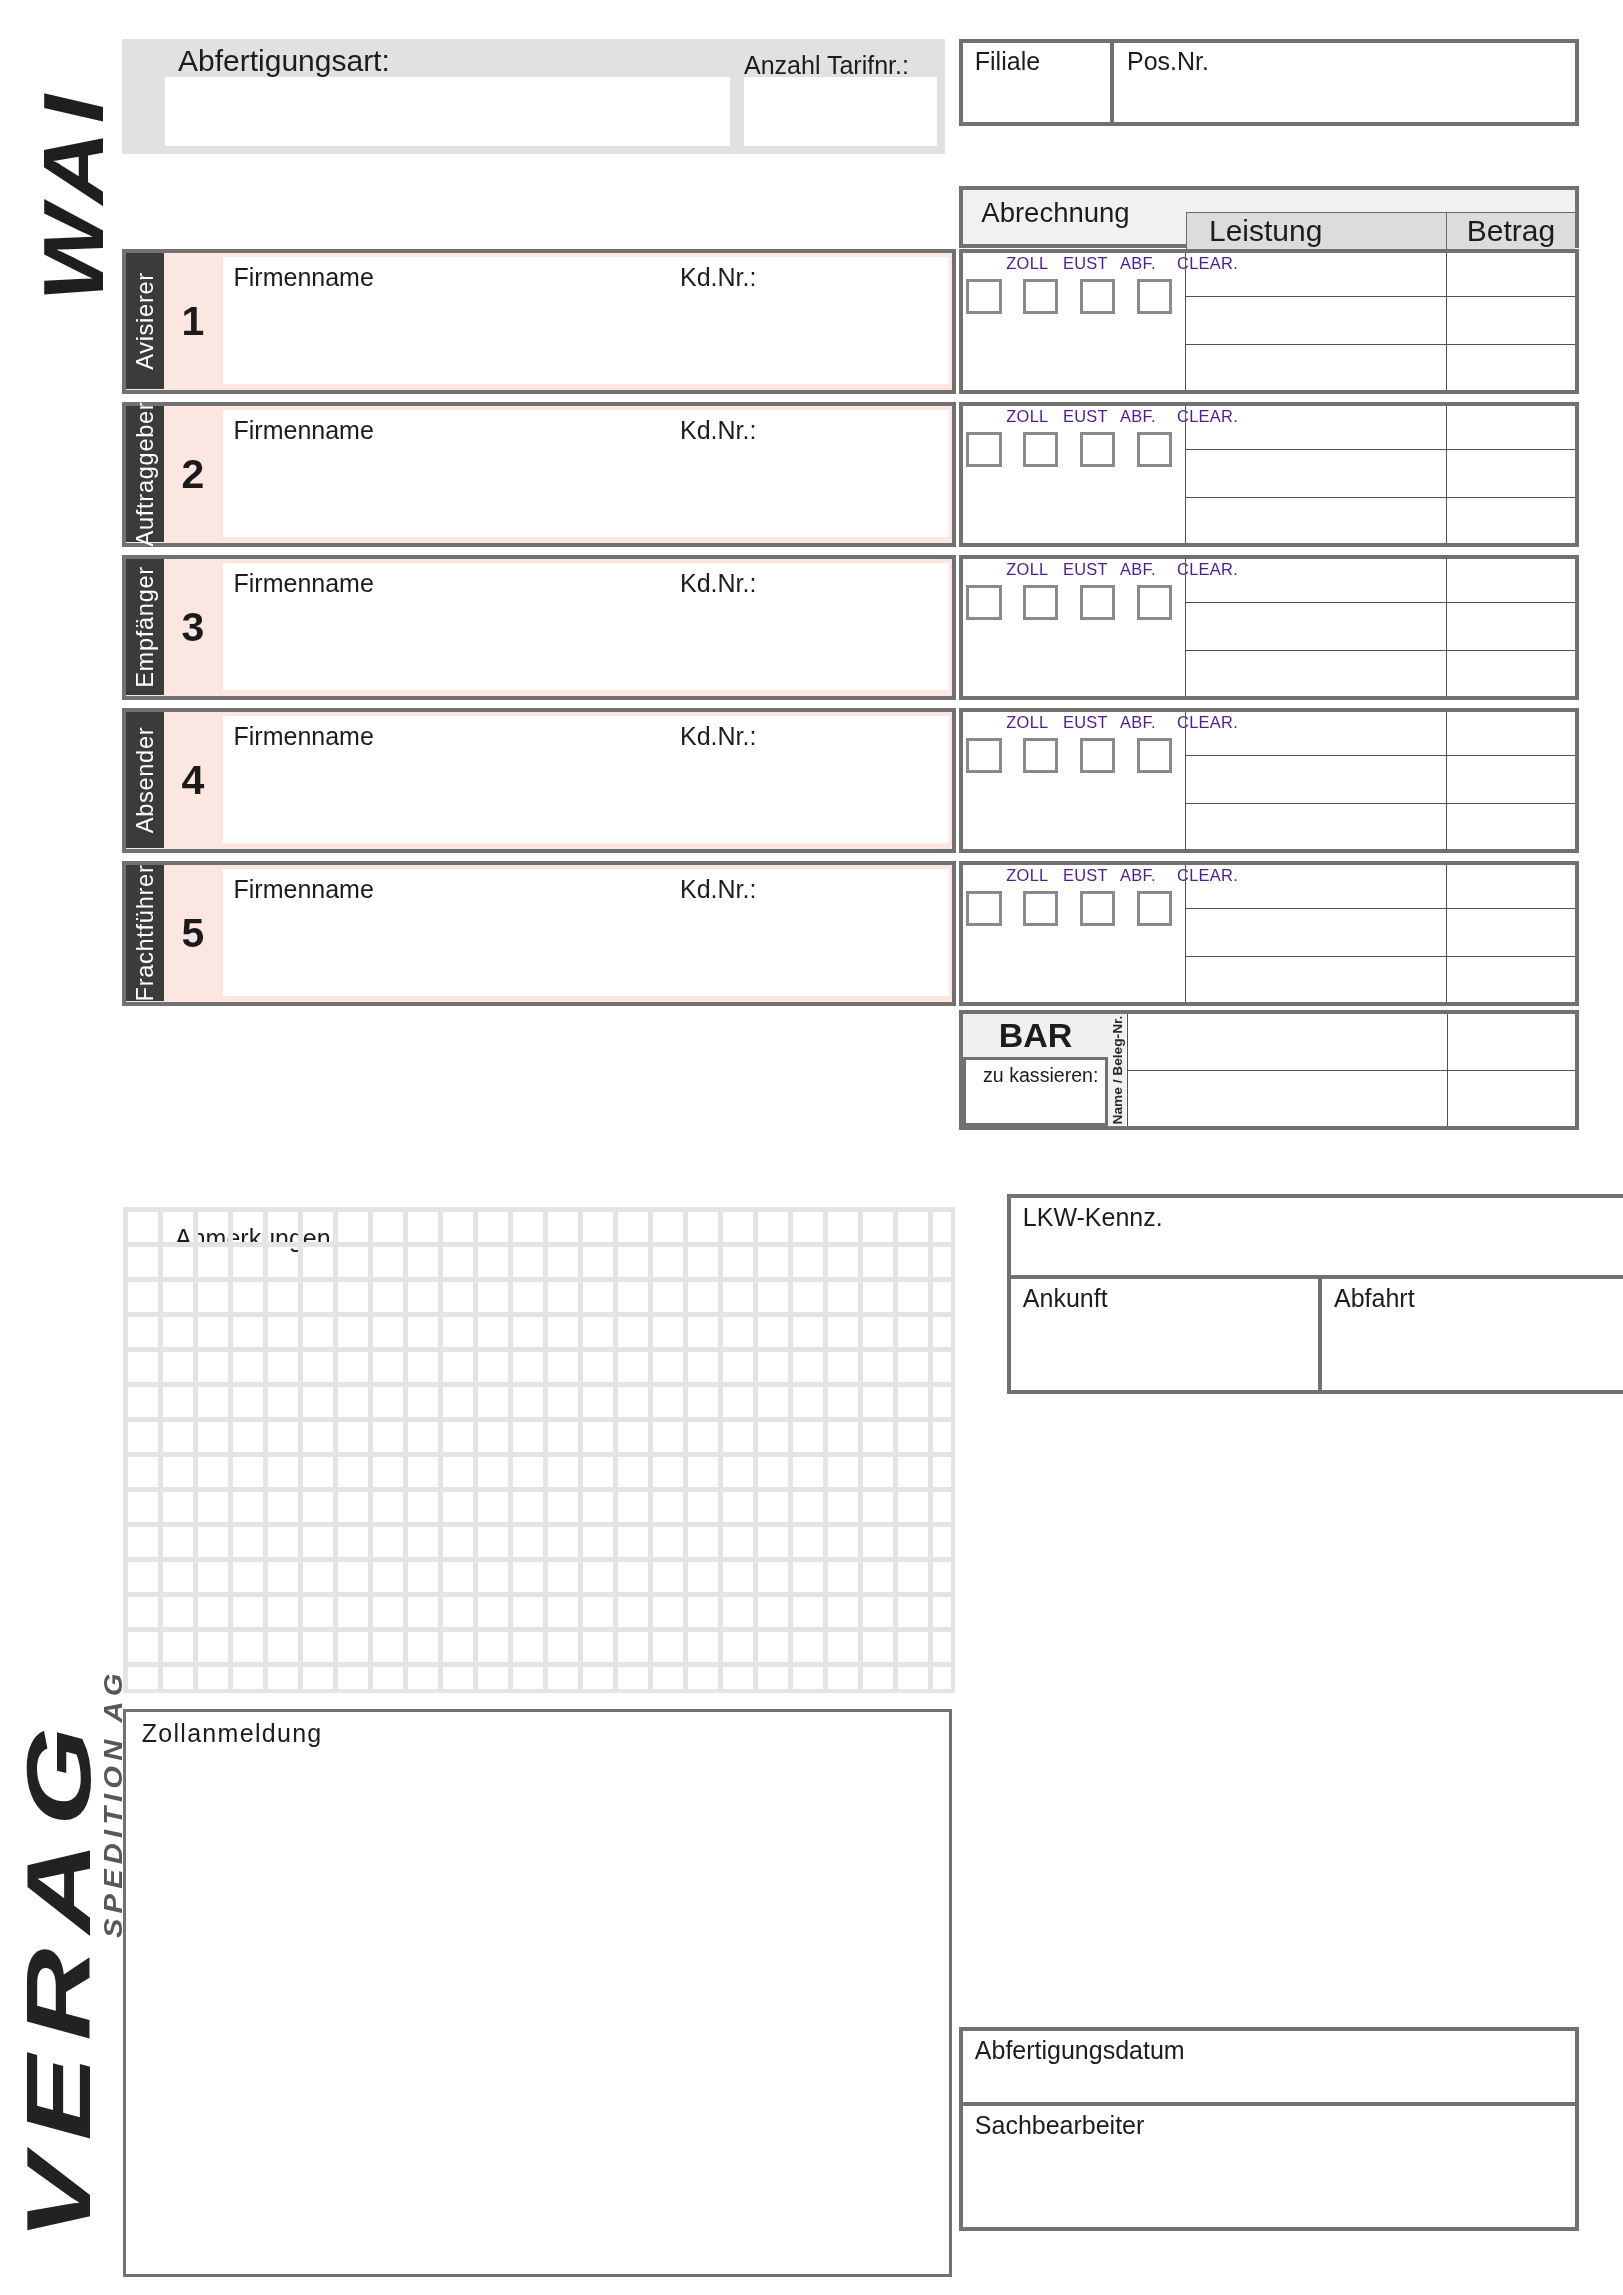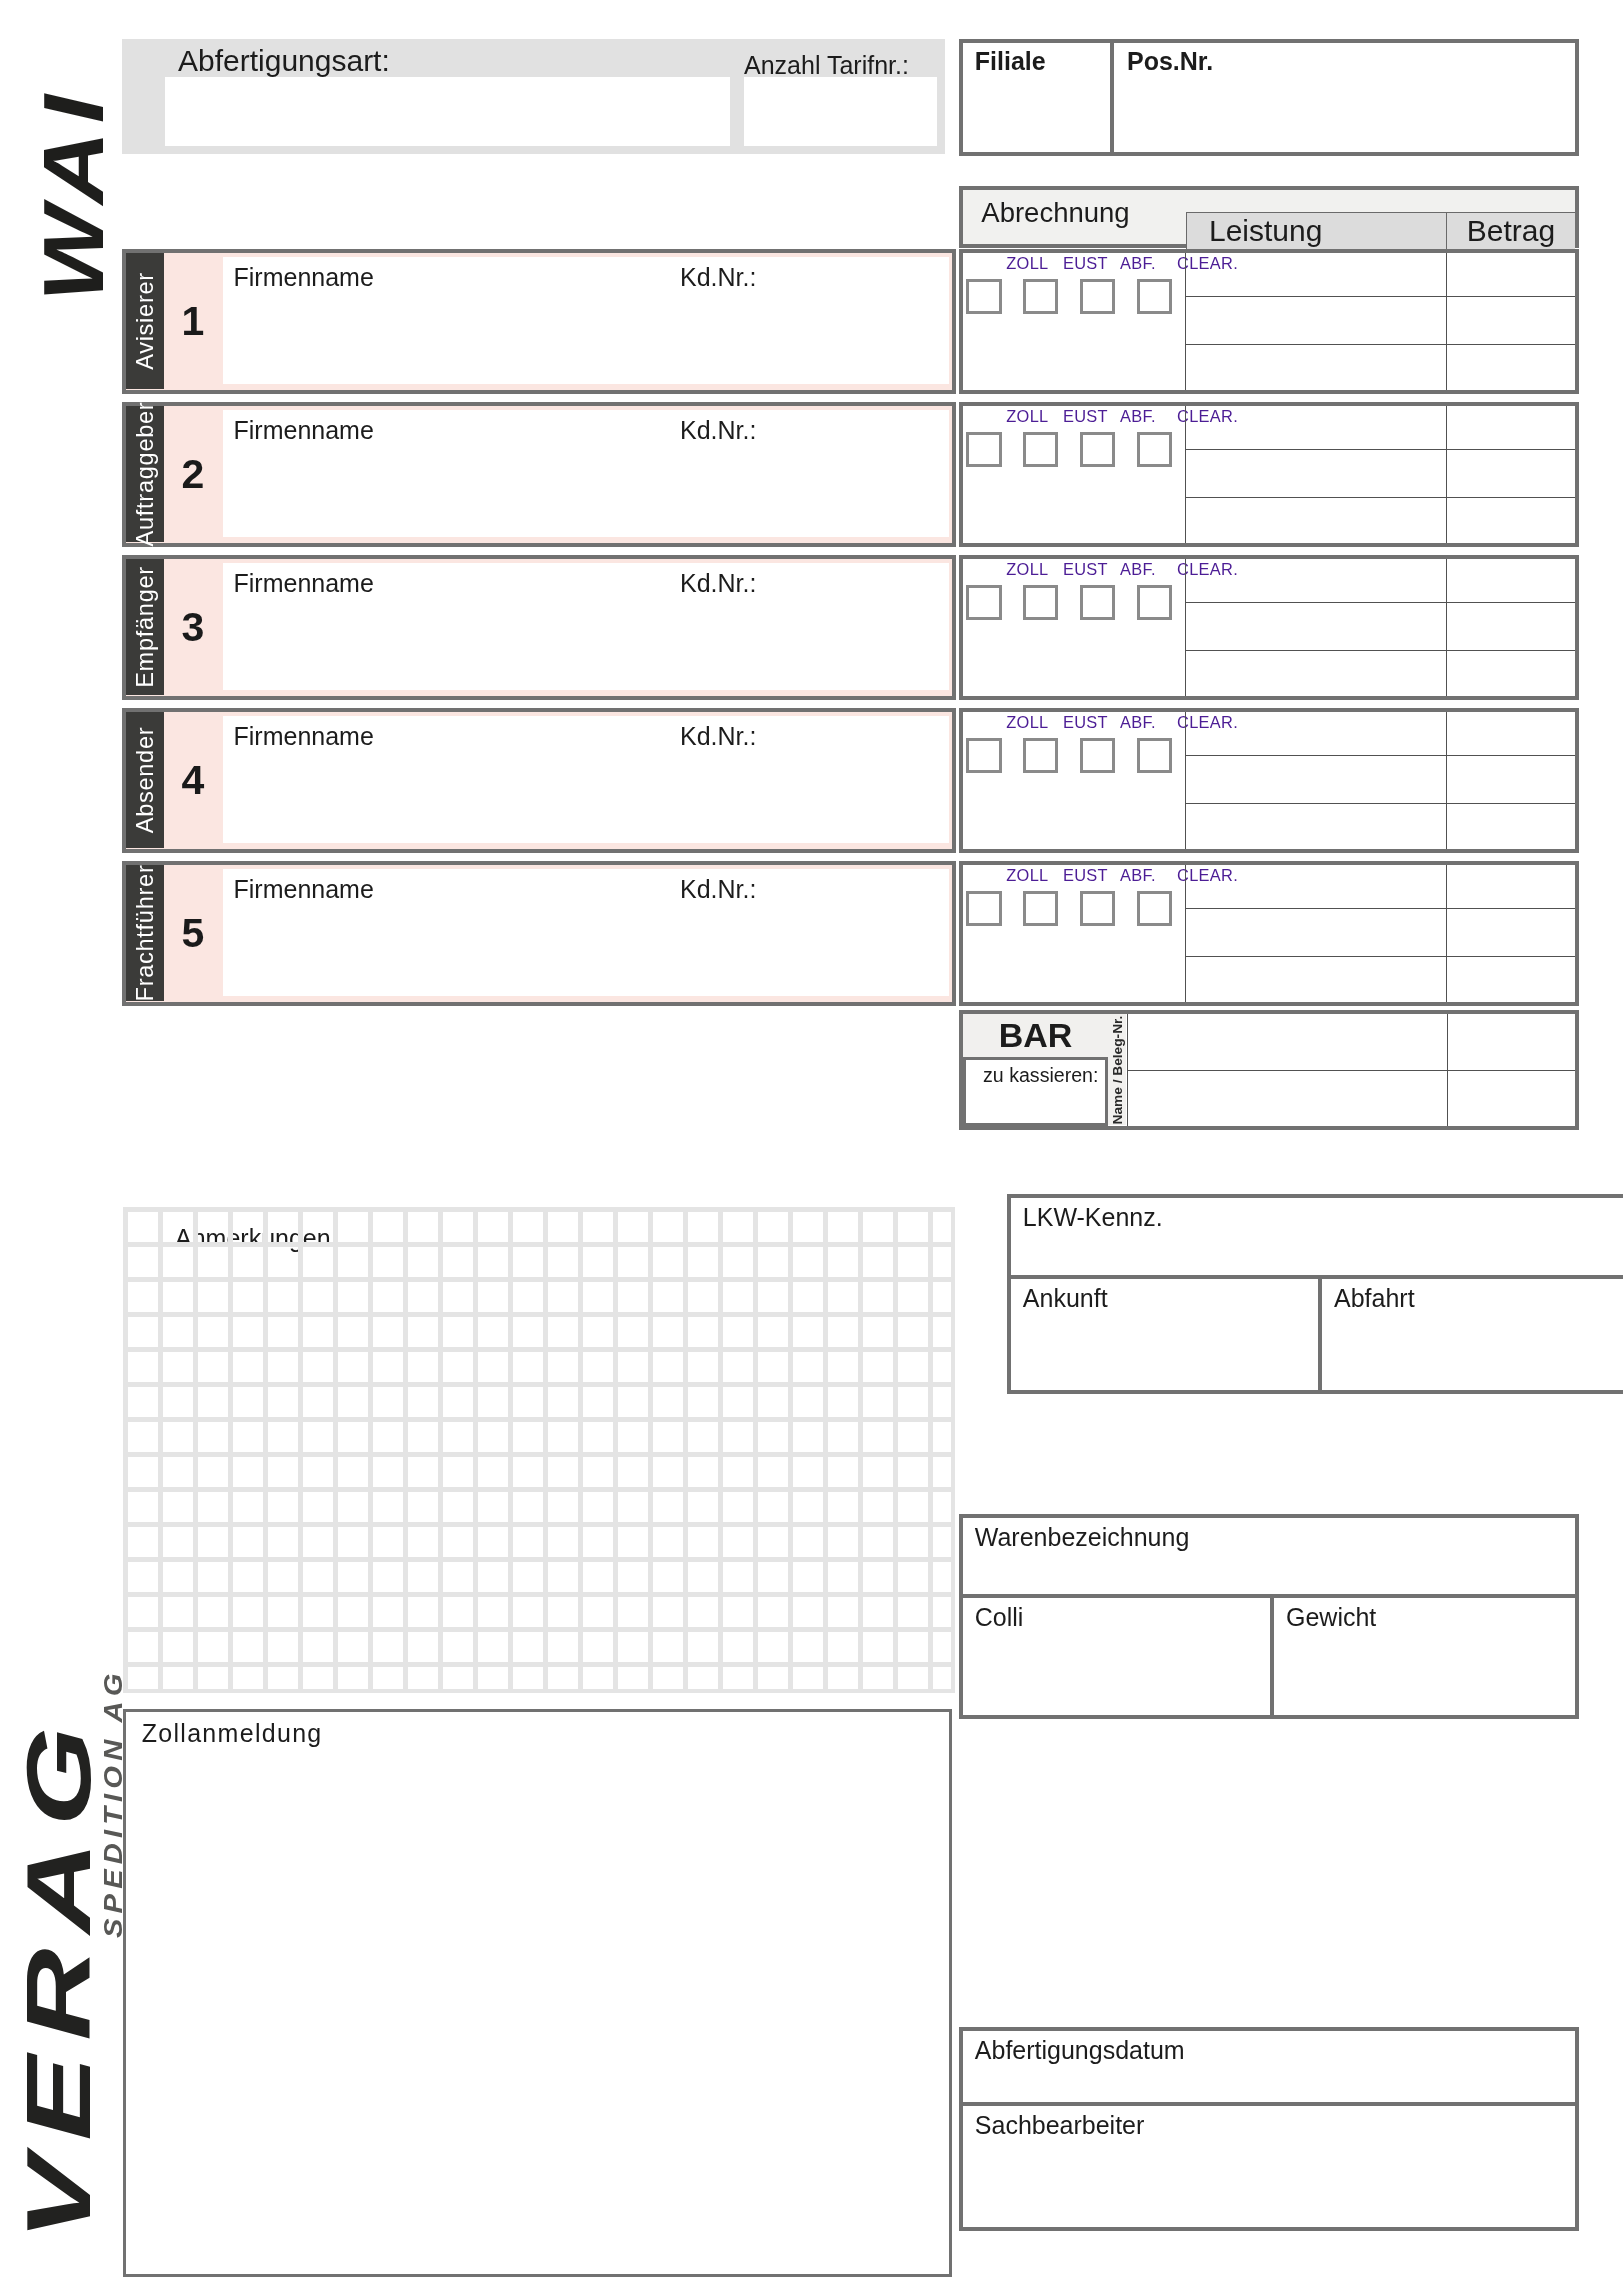--- a/index.html
+++ b/index.html
@@ -73,21 +73,21 @@
     <span class="wai-text">WAI</span>
   </div>
 
   <div class="abs gray-panel" style="left:122px;top:39px;width:823px;height:115px;">
     <span class="abs" style="left:56px;top:5.2px;font-size:30px;">Abfertigungsart:</span>
     <div class="abs white-input" style="left:43px;top:38px;width:565px;height:69px;"></div>
     <span class="abs" style="left:622px;top:11.8px;font-size:25px;">Anzahl Tarifnr.:</span>
     <div class="abs white-input" style="left:622px;top:38px;width:193px;height:69px;"></div>
   </div>
 
-  <div class="abs thick-box" style="left:959px;top:39px;width:620px;height:117px;box-sizing:border-box;font-weight:bold;">
+  <div class="abs thick-box" style="left:959px;top:39px;width:620px;height:87px;box-sizing:border-box;">
     <div class="inner-div-v" style="left:147px;"></div>
     <span class="cell-lbl label40" style="left:11.8px;top:3.9px;">Filiale</span>
     <div class="abs" style="left:0;top:0;width:147px;height:104px;"></div>
     <span class="cell-lbl label40" style="left:164px;top:3.9px;">Pos.Nr.</span>
     <div class="abs" style="left:151px;top:0;right:0;height:104px;"></div>
   </div>
 
   <div class="abs thick-box" style="left:959px;top:186px;width:620px;height:62px;background:#f1f1ef;box-sizing:border-box;">
     <span class="abs" style="left:18.3px;top:6.5px;font-size:27.5px;">Abrechnung</span>
   </div>
@@ -263,30 +263,20 @@
     <span class="cell-lbl label38" style="left:11.8px;top:5.2px;">LKW-Kennz.</span>
     <div class="abs" style="left:0;top:0;right:0;height:77px;"></div>
     <div class="inner-div-h" style="top:77px;"></div>
     <div class="inner-div-v" style="left:307px;top:81px;"></div>
     <span class="cell-lbl label38" style="left:11.8px;top:86px;">Ankunft</span>
     <div class="abs" style="left:0;top:81px;width:307px;bottom:0;"></div>
     <span class="cell-lbl label38" style="left:323px;top:86px;">Abfahrt</span>
     <div class="abs" style="left:311px;top:81px;right:0;bottom:0;"></div>
   </div>
 
-  <div class="abs thick-box" style="left:959px;top:1514px;width:620px;height:205px;box-sizing:border-box;">
-    <span class="cell-lbl label38" style="left:11.8px;top:5.2px;">Warenbezeichnung</span>
-    <div class="abs" style="left:0;top:0;right:0;height:76px;"></div>
-    <div class="inner-div-h" style="top:76px;"></div>
-    <div class="inner-div-v" style="left:307px;top:80px;"></div>
-    <span class="cell-lbl label38" style="left:11.8px;top:85px;">Colli</span>
-    <div class="abs" style="left:0;top:80px;width:307px;bottom:0;"></div>
-    <span class="cell-lbl label38" style="left:323px;top:85px;">Gewicht</span>
-    <div class="abs" style="left:311px;top:80px;right:0;bottom:0;"></div>
-  </div>
 
   <div class="abs" style="left:123px;top:1709px;width:829px;height:568px;border:3.9px solid #717171;
        background:#ffffff;box-sizing:border-box;">
     <span class="abs" style="left:15.7px;top:6.5px;font-size:25px;letter-spacing:1.3px;">Zollanmeldung</span>
   </div>
 
   <div class="abs thick-box" style="left:959px;top:2027px;width:620px;height:79px;box-sizing:border-box;">
     <span class="cell-lbl label38" style="left:11.8px;top:5.2px;">Abfertigungsdatum</span>
   </div>
   <div class="abs thick-box" style="left:959px;top:2102px;width:620px;height:129px;box-sizing:border-box;">

